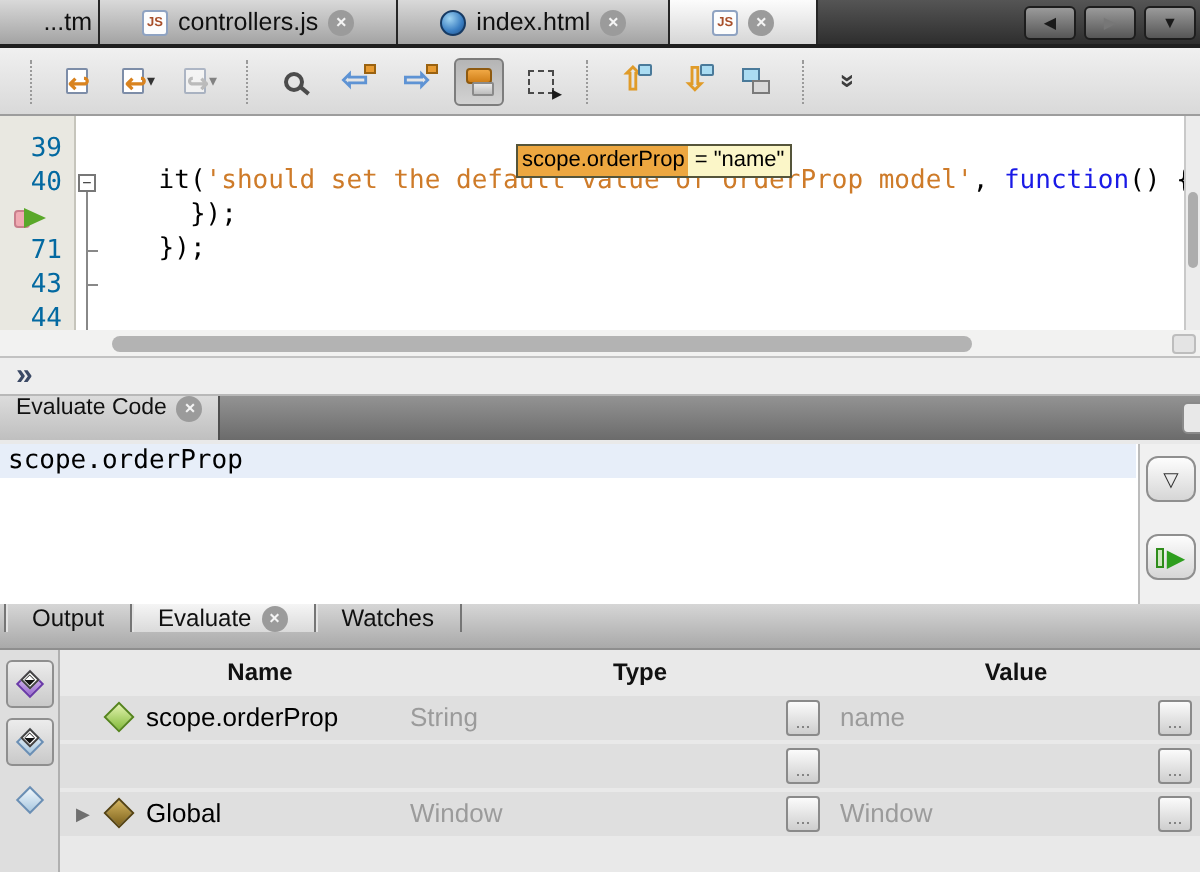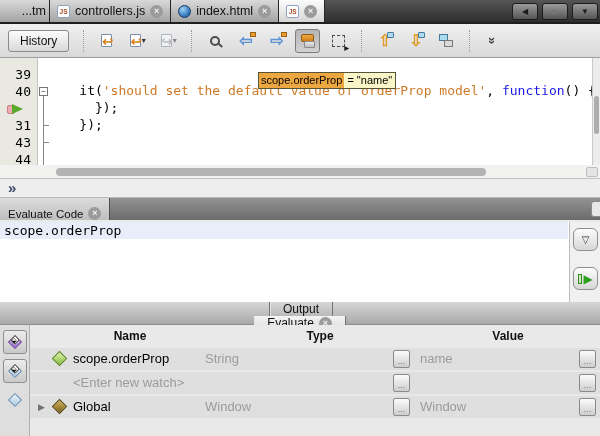--- a/index.html
+++ b/index.html
@@ -2,21 +2,21 @@
 <html><head>
 <meta charset="utf-8">
 <style>
   * { box-sizing: border-box; margin: 0; padding: 0; }
   html,body { width:600px; height:436px; overflow:hidden; }
   body { font-family: "Liberation Sans", sans-serif; background:#e9e9e9; }
   .app { position:relative; width:600px; height:436px; overflow:hidden; }
 
   
   .tabbar { height:24px; background:linear-gradient(#555,#2e2e2e); border-bottom:2px solid #1f1f1f; display:flex; align-items:stretch; }
-  .etab { display:flex; align-items:center; gap:5px; padding:0 7px; background:linear-gradient(#d9d9d9,#a3a3a3); border-right:1px solid #262626; font-size:12.5px; color:#101010; white-space:nowrap; cursor:default; }
+  .etab { display:flex; align-items:center; gap:5px; padding:0 21px; background:linear-gradient(#d9d9d9,#a3a3a3); border-right:1px solid #262626; font-size:12.5px; color:#101010; white-space:nowrap; cursor:default; }
   .etab.partial { width:50px; justify-content:flex-end; padding-right:3px; overflow:hidden; }
   .etab.active { background:linear-gradient(#fcfcfc,#d6d6d6); }
   .fileicon-js { width:13px; height:13px; background:#fdfdfd; border:1px solid #8fa3c2; border-radius:2px; font-size:6.5px; font-weight:bold; color:#a84f2a; display:flex; align-items:center; justify-content:center; }
   .fileicon-html { width:13px; height:13px; border-radius:50%; background:radial-gradient(circle at 35% 30%, #9fd4f2, #3a7ec2 60%, #1e4e86); border:1px solid #163a63; }
   .tabclose { width:13px; height:13px; border-radius:50%; background:#9b9b9b; color:#f4f4f4; font-size:9px; line-height:12px; text-align:center; font-weight:bold; }
   .tabspacer { flex:1; }
   .tabscrolls { display:flex; align-items:center; gap:4px; padding-right:2px; }
   .tsbtn { width:26px; height:17px; border-radius:3px; border:1px solid #1d1d1d; background:linear-gradient(#9a9a9a,#565656); color:#1a1a1a; font-size:8px; display:flex; align-items:center; justify-content:center; }
   .tsbtn.disabled { color:#777; }
 
@@ -43,21 +43,21 @@
   .bkm { font-size:16px; font-weight:bold; color:#e09b28; line-height:16px; }
   .bkm-tag { position:absolute; top:3px; right:3px; width:7px; height:6px; background:#aadcf2; border:1px solid #4a7a9a; border-radius:1px; }
   .bkm2 { position:relative; width:16px; height:14px; }
   .bkm2 .p1 { position:absolute; left:0; top:0; width:9px; height:7px; background:#aadcf2; border:1px solid #4a7a9a; }
   .bkm2 .p2 { position:absolute; left:5px; top:6px; width:9px; height:7px; background:#d9d9d9; border:1px solid #7a7a7a; }
   .ovf { font-size:13px; font-weight:bold; color:#3d3d3d; transform:rotate(90deg); display:inline-block; }
 
   
   .editor { height:107px; position:relative; background:#fff; overflow:hidden; }
   .gutter { position:absolute; left:0; top:0; bottom:0; width:38px; background:#e9e8e1; border-right:1px solid #c6c5bc; }
-  .gnum { position:absolute; right:6px; width:30px; text-align:right; font:13px "DejaVu Sans Mono", monospace; color:#000000; height:17px; line-height:17px; }
+  .gnum { position:absolute; right:6px; width:30px; text-align:right; font:13px "DejaVu Sans Mono", monospace; color:#0369a1; height:17px; line-height:17px; }
   .foldcol { position:absolute; left:39px; top:0; bottom:0; width:9px; background:#fff; }
   .foldline { position:absolute; left:4px; top:33px; bottom:0; width:1px; background:#888; }
   .foldbox { position:absolute; left:0; top:29px; width:9px; height:9px; background:#fff; border:1px solid #777; font-size:8px; line-height:7px; text-align:center; color:#333; }
   .foldtick { position:absolute; left:4px; width:6px; height:1px; background:#888; }
   .codearea { position:absolute; left:48px; right:8px; top:0; bottom:0; padding-top:8px; }
   .cl { height:17px; line-height:17px; white-space:pre; font:13px "DejaVu Sans Mono", monospace; color:#000; position:relative; }
   .cl.current { background:#b8d9a0; margin-left:-4px; padding-left:4px; }
   .tok-str { color:#ce7b29; }
   .tok-kw { color:#1a1ae6; }
   .caret { display:inline-block; width:0; border-left:2px solid #000; height:14px; vertical-align:middle; margin:0 -1px; position:relative; top:-1px; }
@@ -74,33 +74,33 @@
   .hscroll { height:14px; background:#f2f2f1; border-bottom:1px solid #c2c2c2; position:relative; }
   .hthumb { position:absolute; left:56px; width:430px; top:3px; height:8px; background:#b3b3b3; border-radius:4px; }
   .hcorner { position:absolute; right:2px; top:2px; width:12px; height:10px; background:#e4e4e4; border:1px solid #bdbdbd; border-radius:2px; }
 
   
   .crumb { height:19px; background:#eeeeee; border-bottom:1px solid #b8b8b8; display:flex; align-items:center; padding-left:8px; }
   .crumb .chev { font-size:15px; font-weight:bold; color:#3c4a66; line-height:14px; }
 
   
   .evalbar { height:22px; background:linear-gradient(#939393,#6b6b6b); display:flex; align-items:stretch; position:relative; }
-  .evaltab { display:flex; align-items:flex-end; gap:5px; padding:0 8px; background:linear-gradient(#dcdcdc,#bfbfbf); border-right:1px solid #4f4f4f; font-size:11.5px; color:#111; }
+  .evaltab { display:flex; align-items:flex-start; gap:5px; padding:0 8px; background:linear-gradient(#dcdcdc,#bfbfbf); border-right:1px solid #4f4f4f; font-size:11.5px; color:#111; }
   .evalsliver { position:absolute; right:-3px; top:3px; width:12px; height:16px; background:#e8e8e8; border-radius:3px; border:1px solid #8a8a8a; }
   .evalbody { height:80px; background:#fff; position:relative; }
   .evalline { height:17px; background:#e7eef9; font:13px "DejaVu Sans Mono", monospace; line-height:17px; padding-left:4px; white-space:pre; width:568px; margin-top:2px; }
   .evalside { position:absolute; right:0; top:0; bottom:0; width:31px; background:#f0f0f0; border-left:1px solid #bcbcbc; }
   .evbtn { position:absolute; left:3px; width:25px; height:23px; border:1px solid #8f8f8f; border-radius:6px; background:linear-gradient(#fdfdfd,#d6d6d6); display:flex; align-items:center; justify-content:center; }
   .evbtn.hist { top:6px; color:#333; font-size:10px; }
   .evbtn.run { top:45px; }
   .runbar { width:4px; height:10px; border:1px solid #2e8c1a; background:#cfe8c0; margin-right:1px; }
   .runtri { color:#2e9e1e; font-size:12px; line-height:12px; }
 
   
-  .btabs { height:23px; background:linear-gradient(#d6d6d6,#a9a9a9); border-bottom:1px solid #8e8e8e; display:flex; align-items:center;flex-direction:column; }
+  .btabs { height:23px; background:linear-gradient(#d6d6d6,#a9a9a9); border-bottom:1px solid #8e8e8e; display:flex; align-items:flex-start; }
   .btab { display:flex; align-items:center; gap:5px; padding:0 13px; font-size:12px; color:#101010; border-right:1px solid #757575; box-shadow:inset 1px 0 0 #e3e3e3; }
   .btab.first { border-left:1px solid #757575; margin-left:2px; }
   .btab.active { background:linear-gradient(#f5f5f5,#dadada); }
 
   
   .varpanel { height:111px; background:#e9e9e9; position:relative; }
   .ltool { position:absolute; left:0; top:0; bottom:0; width:30px; background:#dedede; border-right:1px solid #b0b0b0; }
   .lbtn { position:absolute; left:3px; width:24px; height:24px; display:flex; align-items:center; justify-content:center; }
   .lbtn.boxed { border:1px solid #8f8f8f; border-radius:3px; background:linear-gradient(#ececec,#c9c9c9); }
   .dia { width:10px; height:10px; transform:rotate(45deg); position:relative; }
@@ -147,21 +147,20 @@
     </div>
     <div class="tabspacer"></div>
     <div class="tabscrolls">
       <span class="tsbtn">◀</span>
       <span class="tsbtn disabled">▶</span>
       <span class="tsbtn">▼</span>
     </div>
   </div>
 
   <div class="toolbar">
-    <span class="tbtn raised">History</span>
     <span class="tsep"></span>
     <span class="ibtn">
       <span class="docico">
           <span class="arr-orange">↩</span>
         </span>
     </span>
     <span class="ibtn">
       <span class="docico">
           <span class="arr-orange">↩</span>
         </span>
@@ -210,21 +209,21 @@
     <span class="tsep"></span>
     <span class="ibtn">
       <span class="ovf">»</span>
     </span>
   </div>
 
   <div class="editor">
     <div class="gutter">
       <span class="gnum" style="top:8px">39</span>
       <span class="gnum" style="top:25px">40</span>
-      <span class="gnum" style="top:59px">31</span>
+      <span class="gnum" style="top:59px">71</span>
       <span class="gnum" style="top:76px">43</span>
       <span class="gnum" style="top:93px">44</span>
       <span class="pc">
         <span class="box"></span>
           <span class="tri"></span>
       </span>
     </div>
     <div class="foldcol">
       <span class="foldline"></span>
       <span class="foldbox">−</span>
@@ -310,21 +309,20 @@
     <div class="vrow" style="top:23px">
       <span class="rowdia green"></span>
       <span class="vname">scope.orderProp</span>
       <span class="vtype">String</span>
       <span class="dots mid">...</span>
       <span class="vval">name</span>
       <span class="dots end">...</span>
     </div>
 
     <div class="vrow" style="top:47px">
-      <span class="vname gray">&lt;Enter new watch&gt;</span>
       <span class="dots mid">...</span>
       <span class="dots end">...</span>
     </div>
 
     <div class="vrow" style="top:71px">
       <span class="vexp">▶</span>
       <span class="rowdia brown"></span>
       <span class="vname">Global</span>
       <span class="vtype">Window</span>
       <span class="dots mid">...</span>

